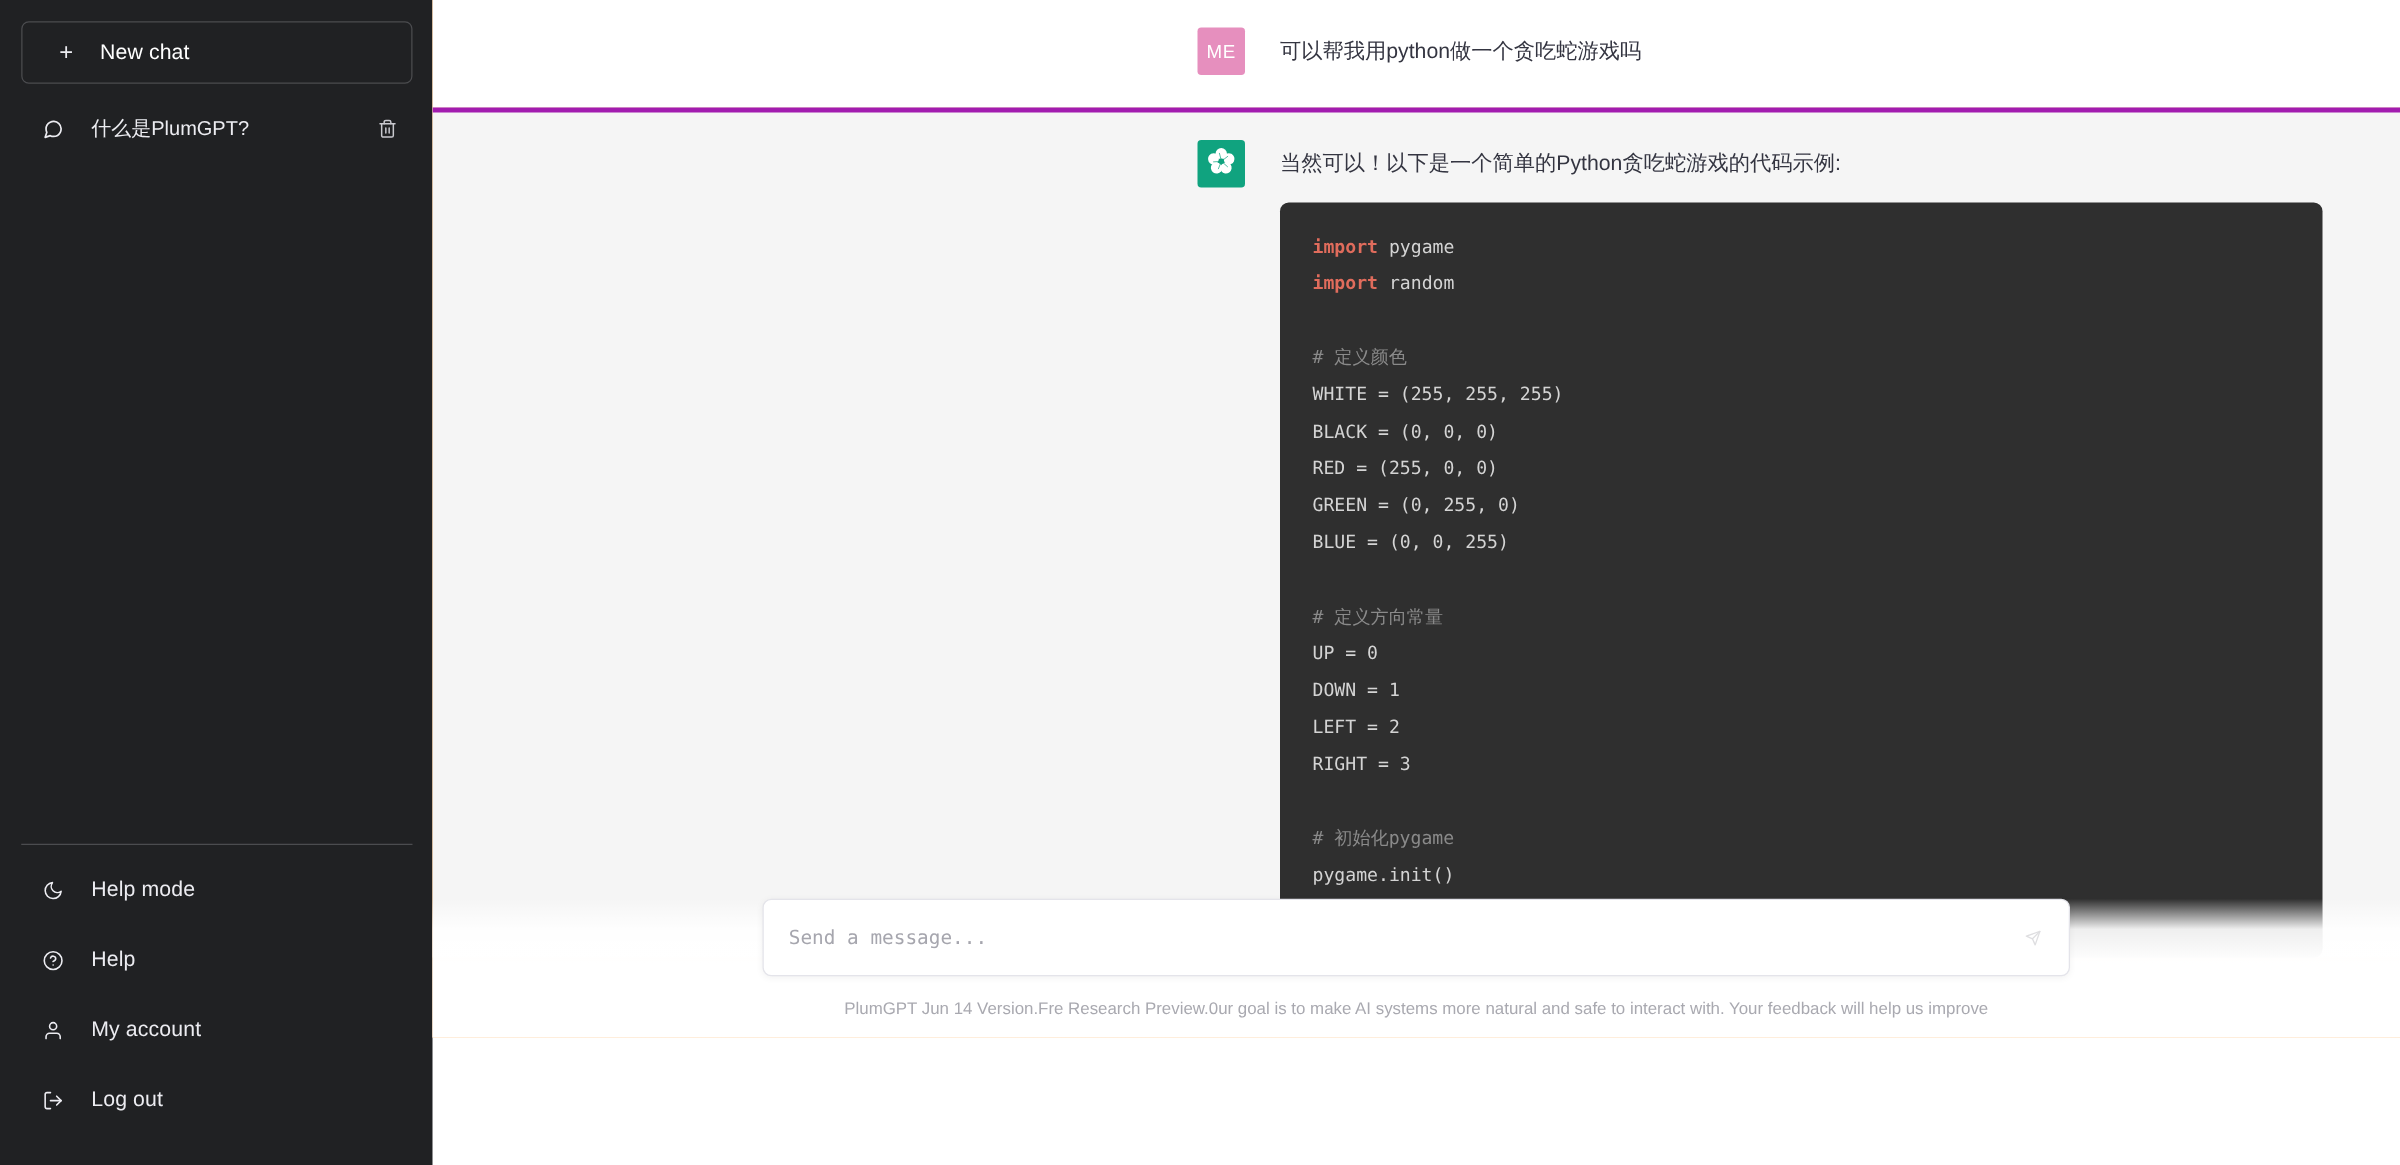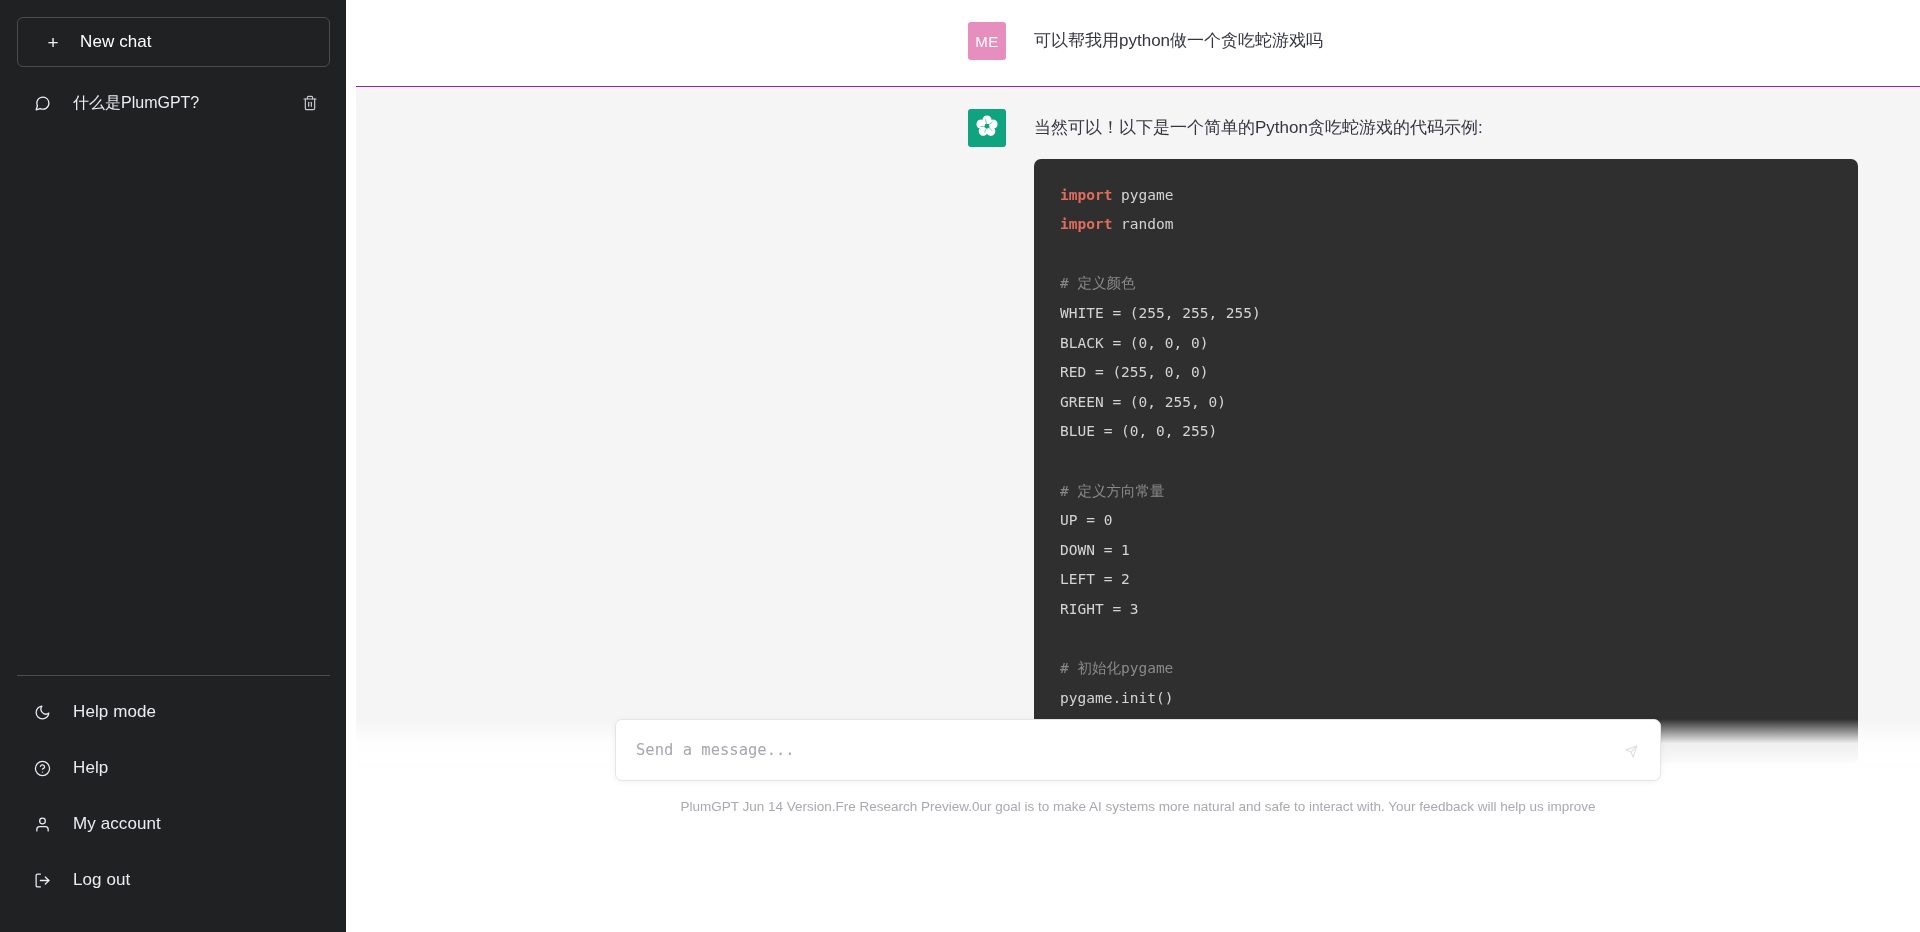--- a/index.html
+++ b/index.html
@@ -70,29 +70,29 @@
     border-radius: 6px;
     cursor: pointer;
   }
   .footer-item-label { font-size: 17px; color: #ececf1; letter-spacing: .1px; }
 
   
   .main {
     flex: 1; height: 830px;
     position: relative;
     background: #fdba74;
-    display: flex; flex-direction: column; margin-left: 10px;
+    display: flex; flex-direction: column;
   }
   .thread { flex: 1; overflow: hidden; position: relative; }
 
   .msg-row { display: flex; width: 100%; }
   .msg-row.user { background: #ffffff; padding: 22px 0 26px 0; }
   .msg-row.assistant {
     background: #f5f5f5;
-    border-top: 1px solid #a21caf;
+    border-top: 4px solid #a21caf;
     padding: 22px 0 0 0;
   }
   .msg-inner {
     display: flex;
     gap: 28px;
     padding-left: 612px;
     padding-right: 60px;
     width: 100%;
   }
   .avatar {

